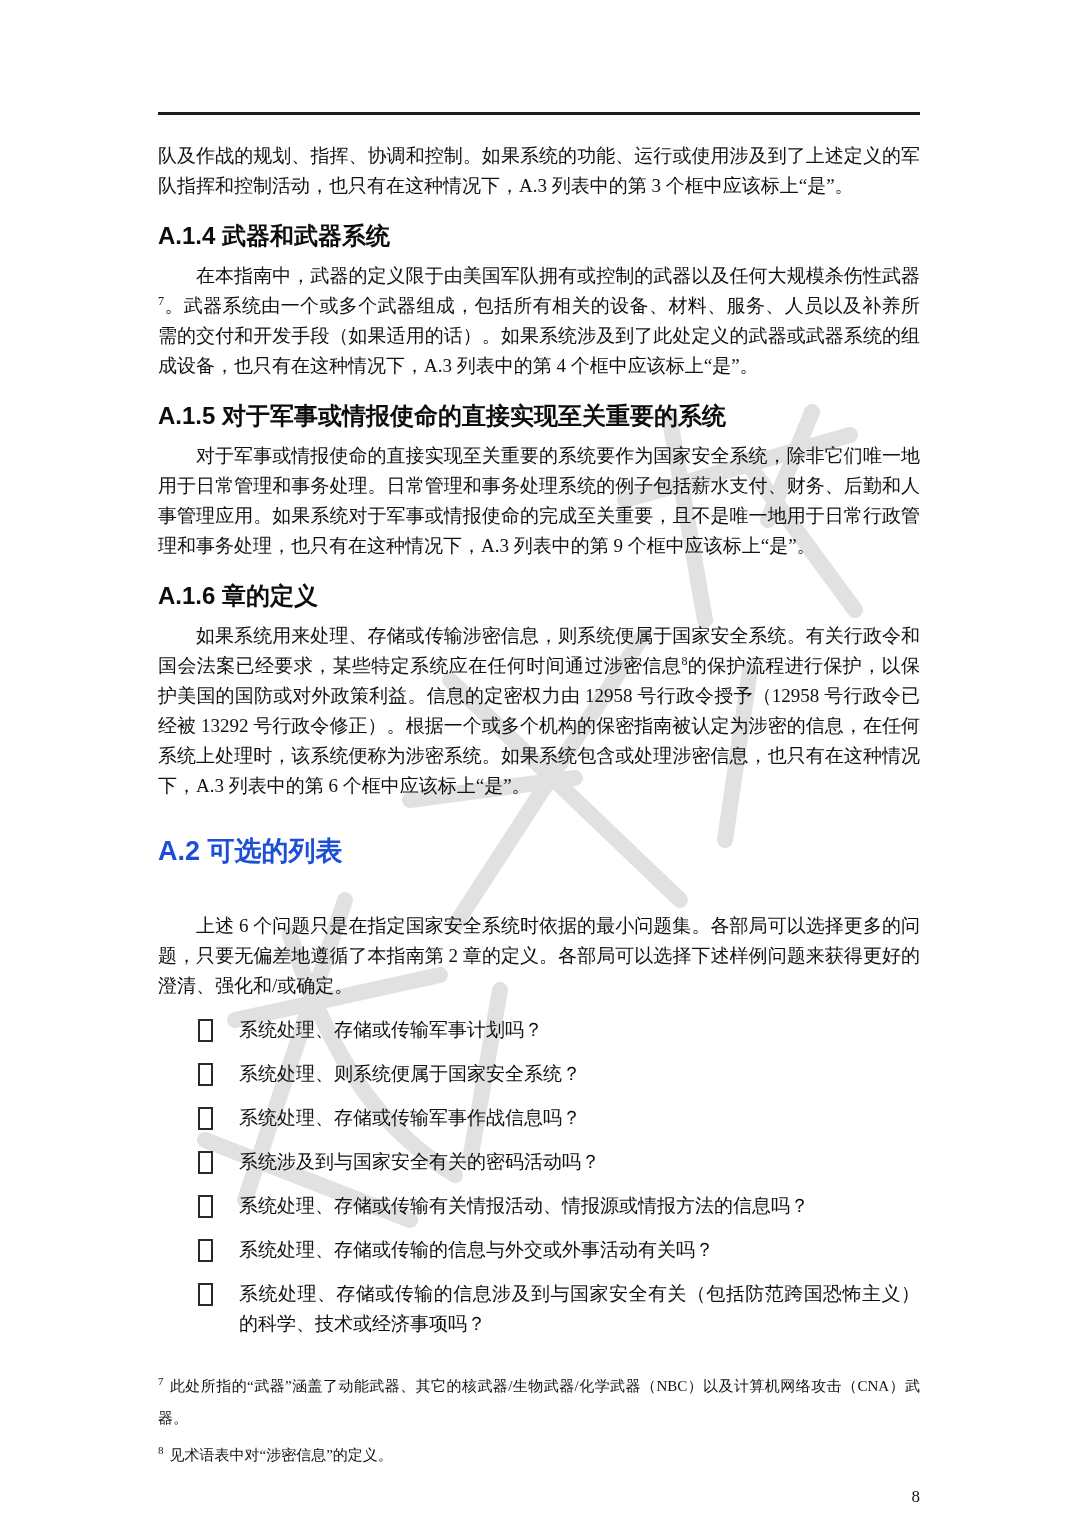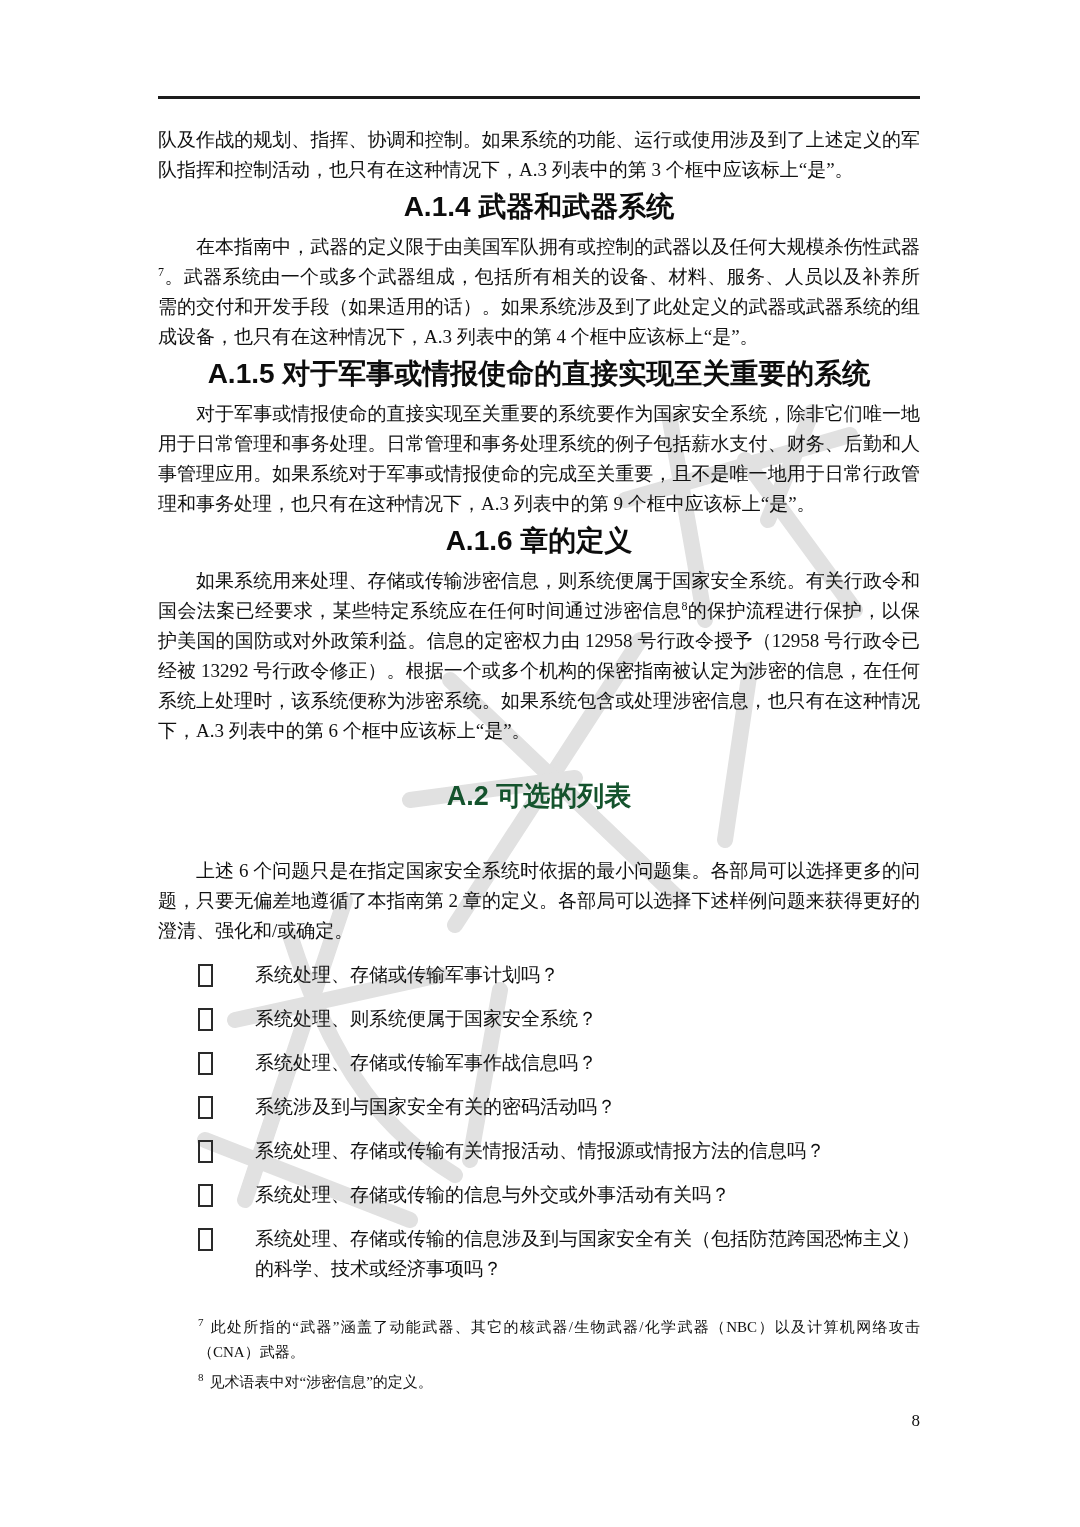--- a/index.html
+++ b/index.html
@@ -7,21 +7,21 @@
     position: relative;
     width: 1080px;
     height: 1527px;
     background: #ffffff;
     overflow: hidden;
     font-family: "Liberation Serif", "DejaVu Serif", serif;
     color: #111111;
   }
   .content {
     position: relative;
-    padding: 0 160px 0 158px;
+    padding: 16px 160px 0 158px;
     z-index: 2;
   }
   .top-rule {
     margin-top: 96px;
     height: 3px;
     background: #1c1c1c;
     border: none;
   }
   .para {
     font-size: 19px;
@@ -33,63 +33,59 @@
   .para.no-indent { text-indent: 0; }
   .intro { margin-top: 26px; }
   .body-para { margin-top: 12px; }
   sup.fnref {
     font-size: 12px;
     line-height: 0;
     vertical-align: super;
   }
   h3.sec-heading {
     font-family: "Liberation Sans", "DejaVu Sans", sans-serif;
-    font-size: 28px;
+    font-size: 24px;
     font-weight: bold;
     color: #0d0d0d;
-    margin: 9px 0 0 0;
+    margin: 22px 0 0 0;
     line-height: 26px;
-    text-align: center;
   }
   h2.chapter-heading {
     font-family: "Liberation Sans", "DejaVu Sans", sans-serif;
     font-size: 27px;
     font-weight: bold;
-    text-align: center;
-    color: #14532d;
+    color: #1d4ed8;
     margin: 34px 0 44px 0;
     line-height: 32px;
   }
   .checklist { margin-top: 14px; }
   .check-row {
     display: flex;
     align-items: flex-start;
     margin: 0 0 14px 0;
     padding-left: 40px;
-    gap: 16px;
   }
   .bullet-box {
     flex: 0 0 auto;
     width: 11px;
     height: 19px;
     border: 2px solid #2a2a2a;
     margin: 4px 26px 0 0;
     background: transparent;
   }
   .check-text {
     font-size: 19px;
     line-height: 30px;
     text-align: justify;
   }
   .footnotes {
     margin-top: 26px;
     font-size: 15px;
-    line-height: 25px;
+    line-height: 32px;
     text-align: justify;
-    margin-left: 40px;
   }
   .footnote { margin: 0; }
   .footnote sup {
     font-size: 11px;
     margin-right: 6px;
   }
   .page-number {
     margin-top: 16px;
     text-align: right;
     font-size: 17px;

